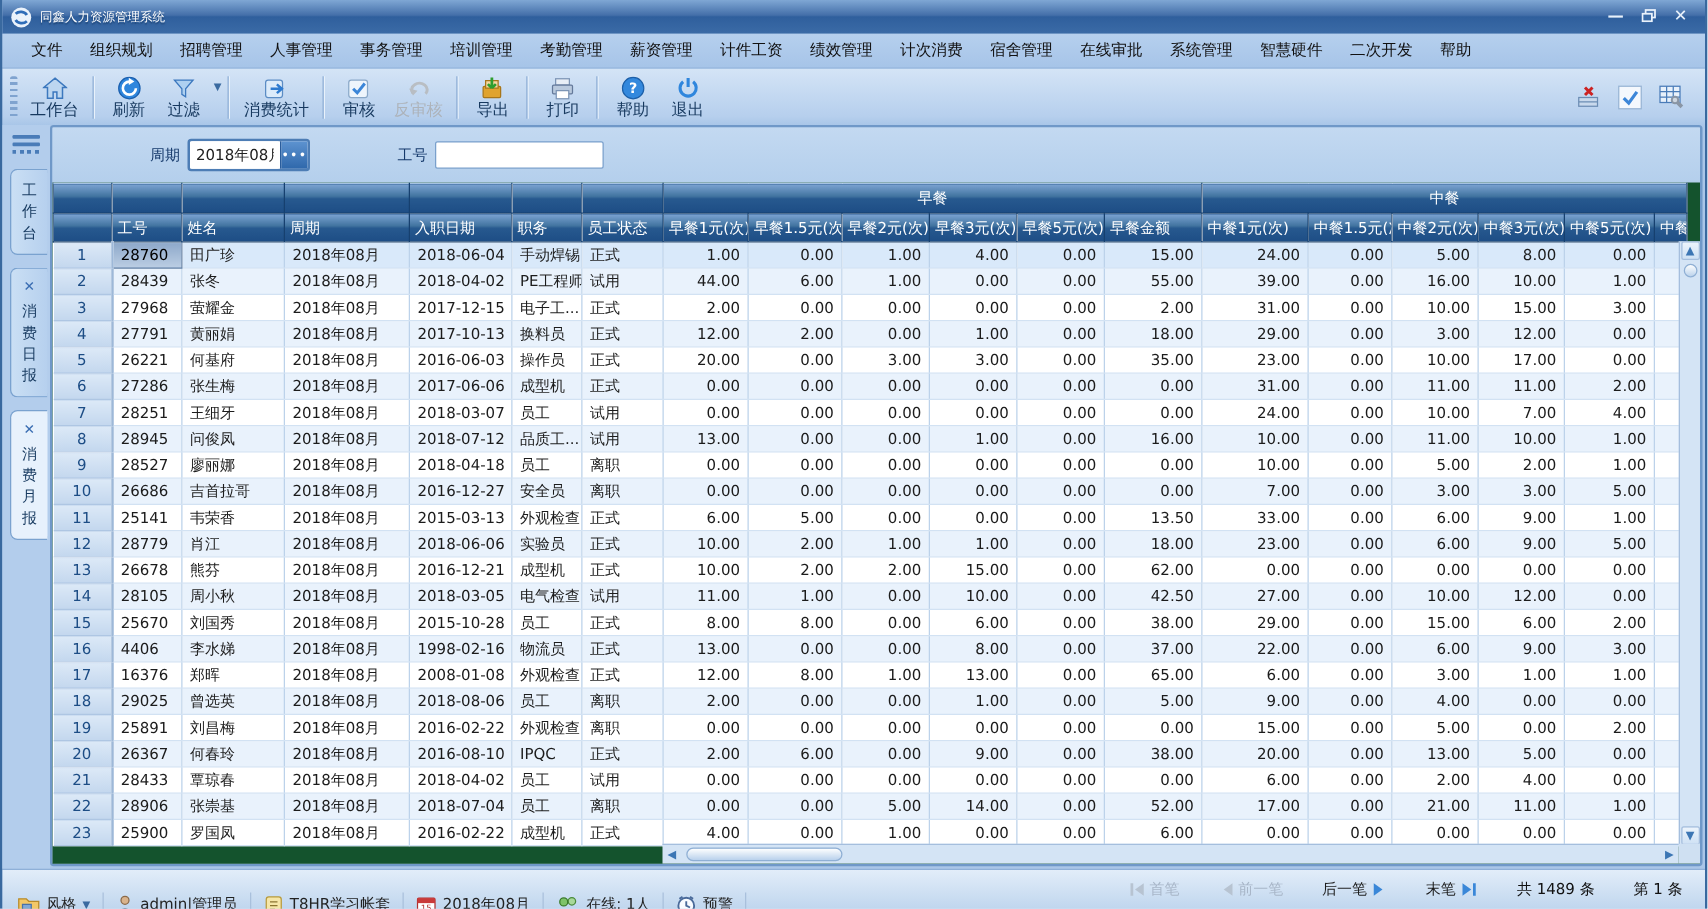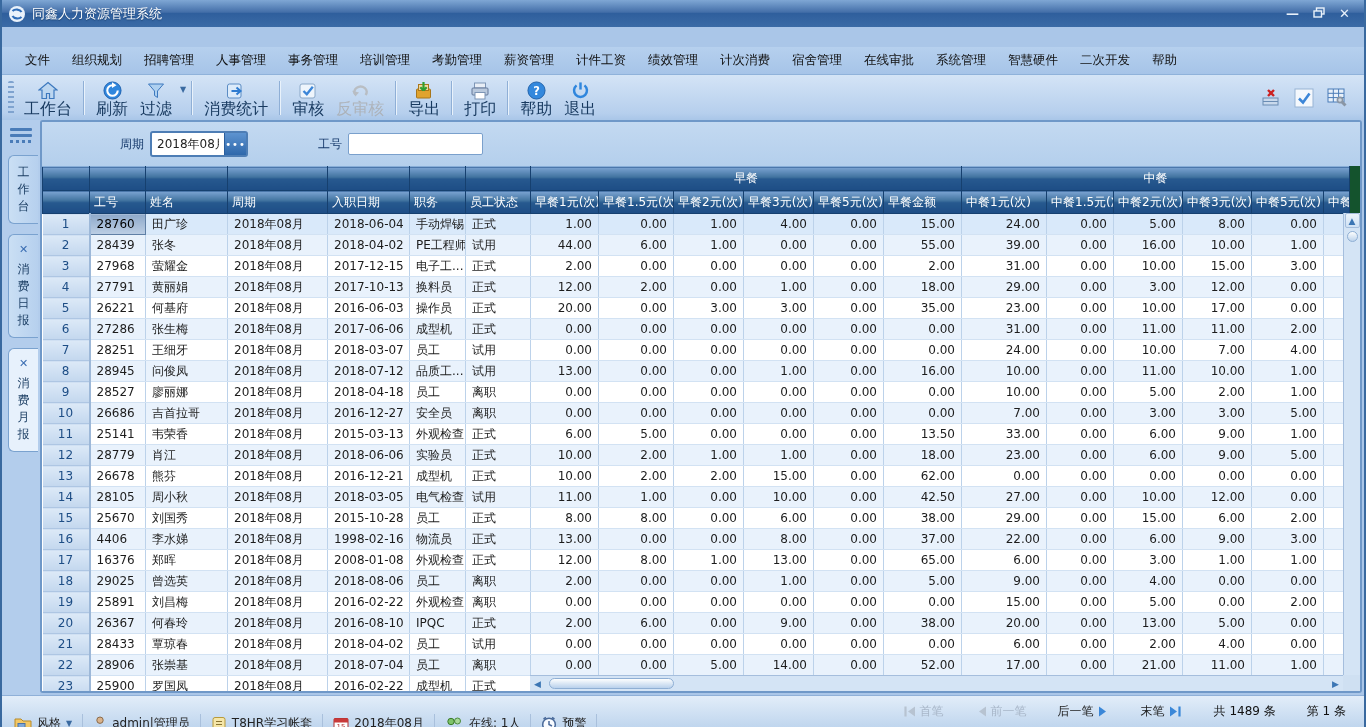--- a/index.html
+++ b/index.html
@@ -6,38 +6,38 @@
   html,body { width:1366px; height:727px; overflow:hidden;
     font-family:"DejaVu Sans","Liberation Sans",sans-serif; font-size:12px; }
   .window { width:1366px; height:727px; display:flex; flex-direction:column;
     border-left:2px solid #39699f; border-right:2px solid #39699f; background:#aac6e8; }
 
   
   .titlebar { height:27px; flex:0 0 27px; display:flex; align-items:center; padding:0 6px;
     background:linear-gradient(180deg,#7fa7d4 0%,#446fa9 45%,#2f5f9d 50%,#3b6ba6 100%);
     color:#fff; }
   .titlebar .logo { width:18px; height:18px; margin-right:6px; display:inline-flex; }
-  .title-text { font-size:13px; text-shadow:0 1px 1px #1d4475; }
+  .title-text { font-size:10px; text-shadow:0 1px 1px #1d4475; }
   .win-controls { margin-left:auto; display:flex; gap:14px; align-items:center; padding-right:8px; }
   .win-btn { color:#e8f1fb; font-size:13px; font-weight:bold; cursor:default; line-height:1; }
 
   
   .menubar { height:28px; flex:0 0 28px; display:flex; align-items:center; padding-left:12px;
-    background:linear-gradient(180deg,#b6d0ee 0%,#a6c4e8 100%); border-bottom:1px solid #8fb2da;margin-top:20px; }
+    background:linear-gradient(180deg,#b6d0ee 0%,#a6c4e8 100%); border-bottom:1px solid #8fb2da; }
   .menu-item { padding:0 11px; color:#111; font-size:12.5px; cursor:default; }
 
   
   .toolbar { height:45px; flex:0 0 45px; display:flex; align-items:center;
     background:linear-gradient(180deg,#d4e4f6 0%,#b6cfed 85%,#a9c6e8 100%); padding:0 6px; }
   .grip { width:6px; height:34px; margin-right:4px;
     background:repeating-linear-gradient(180deg,#7fa3cf 0 2px,transparent 2px 5px); border-radius:2px; }
   .tbtn { display:flex; flex-direction:column; align-items:center; justify-content:center;
     min-width:44px; padding:2px 6px 1px; color:#17395f; cursor:default; }
   .tbtn .icon { height:20px; display:flex; align-items:center; }
-  .tbtn .tlabel { font-size:16px; line-height:15px; white-space:nowrap; }
+  .tbtn .tlabel { font-size:13px; line-height:15px; white-space:nowrap; }
   .tbtn.disabled { color:#9cabbd; filter:grayscale(1); opacity:.75; }
   .tbtn-wrap { display:flex; align-items:center; }
   .caret { font-size:8px; color:#3a6aa0; margin-left:2px; align-self:flex-start; margin-top:6px; }
   .tsep { width:2px; height:34px; margin:0 5px;
     border-left:1px solid #8fafd6; border-right:1px solid #e9f2fb; }
   .toolbar-right { margin-left:auto; display:flex; gap:12px; align-items:center; padding-right:10px; }
 
   
   .main { flex:1 1 auto; display:flex; background:#aac6e8; min-height:0; }
   .sidebar { width:38px; flex:0 0 38px; background:#b3cdec; padding-top:4px; }

